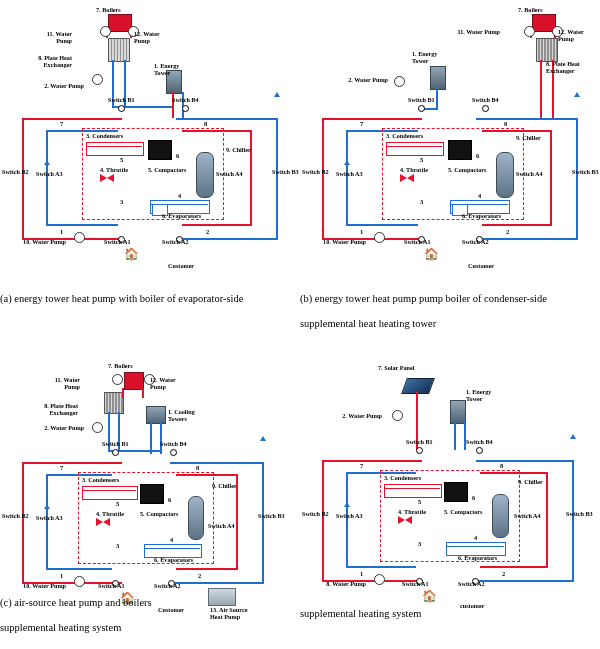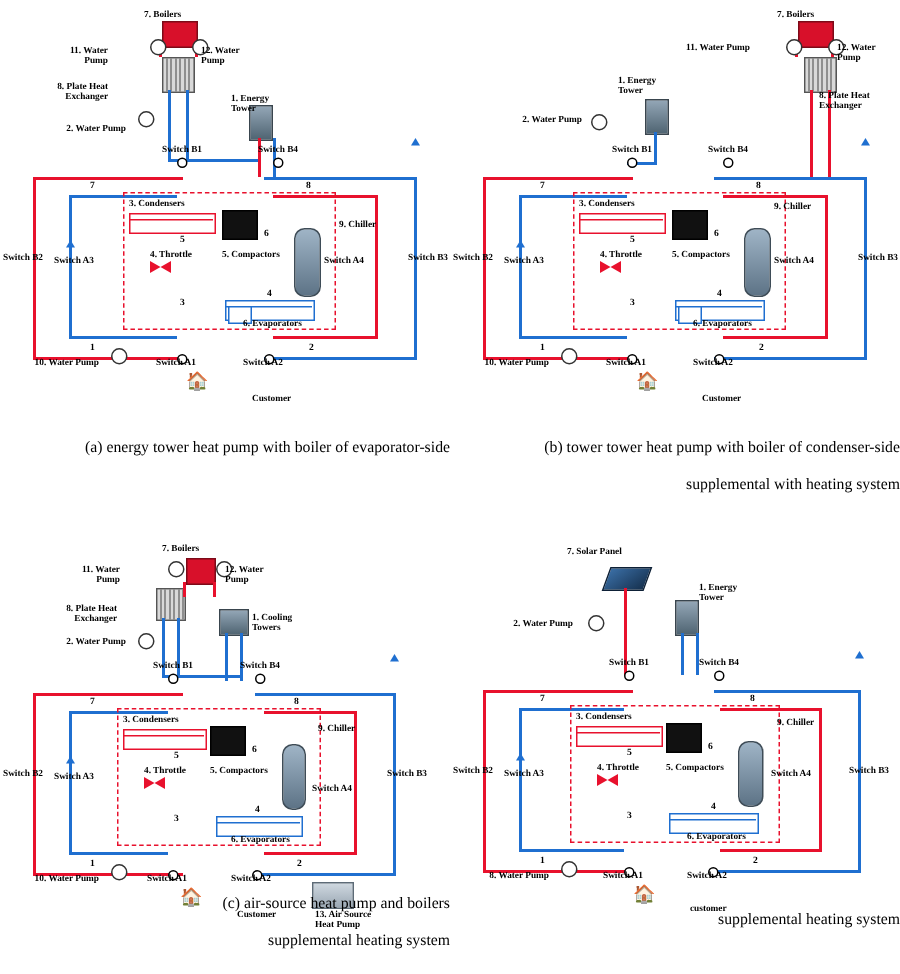--- a/index.html
+++ b/index.html
@@ -13,21 +13,21 @@
   }
   .fig{position:absolute;width:300px;height:290px;}
   .fig-a{left:0px;top:0px;}
   .fig-b{left:300px;top:0px;}
   .fig-c{left:0px;top:352px;}
   .fig-d{left:300px;top:352px;}
 
   .cap{
     position:absolute;
     width:300px;
-    text-align:right;
+    text-align:left;
     font-size:10.5px;
     font-family:"Liberation Serif", serif;
     line-height:1.35;
   }
   .cap-a{left:0;top:292px;}
   .cap-b{left:300px;top:292px;}
   .cap-c{left:0;top:596px;}
   .cap-d{left:300px;top:596px;}
   .cap .l2{display:block;margin-top:11px;}
 
@@ -476,22 +476,22 @@
   <div class="num" style="left:118px;top:188px;"><span>3</span></div>
   <div class="num" style="left:174px;top:182px;"><span>4</span></div>
   <div class="num" style="left:60px;top:218px;"><span>1</span></div>
   <div class="num" style="left:202px;top:218px;"><span>2</span></div>
 </div>
 
 <div class="cap cap-a">
   <span>(a) energy tower heat pump with boiler of evaporator-side</span>
 </div>
 <div class="cap cap-b">
-  <span>(b) tower tower heat pump with boiler of condenser-side</span>
-  <span class="l2">supplemental with heating system</span>
+  <span>(b) energy tower heat pump pump boiler of condenser-side</span>
+  <span class="l2">supplemental heat heating tower</span>
 </div>
 <div class="cap cap-c">
   <span>(c) air-source heat pump and boilers</span>
   <span class="l2">supplemental heating system</span>
 </div>
 <div class="cap cap-d">
   <span class="l2">supplemental heating system</span>
 </div>
 
 </body></html>

